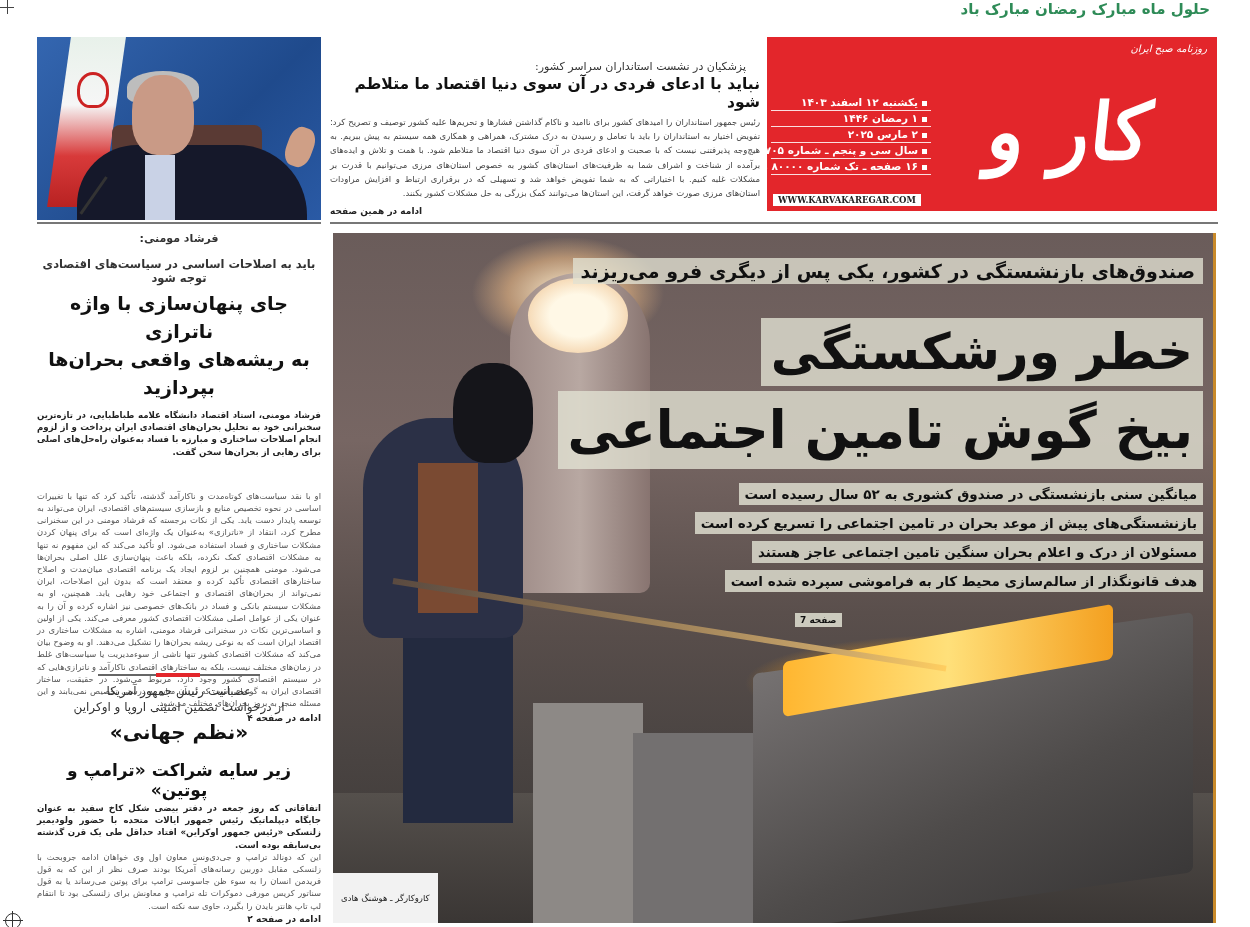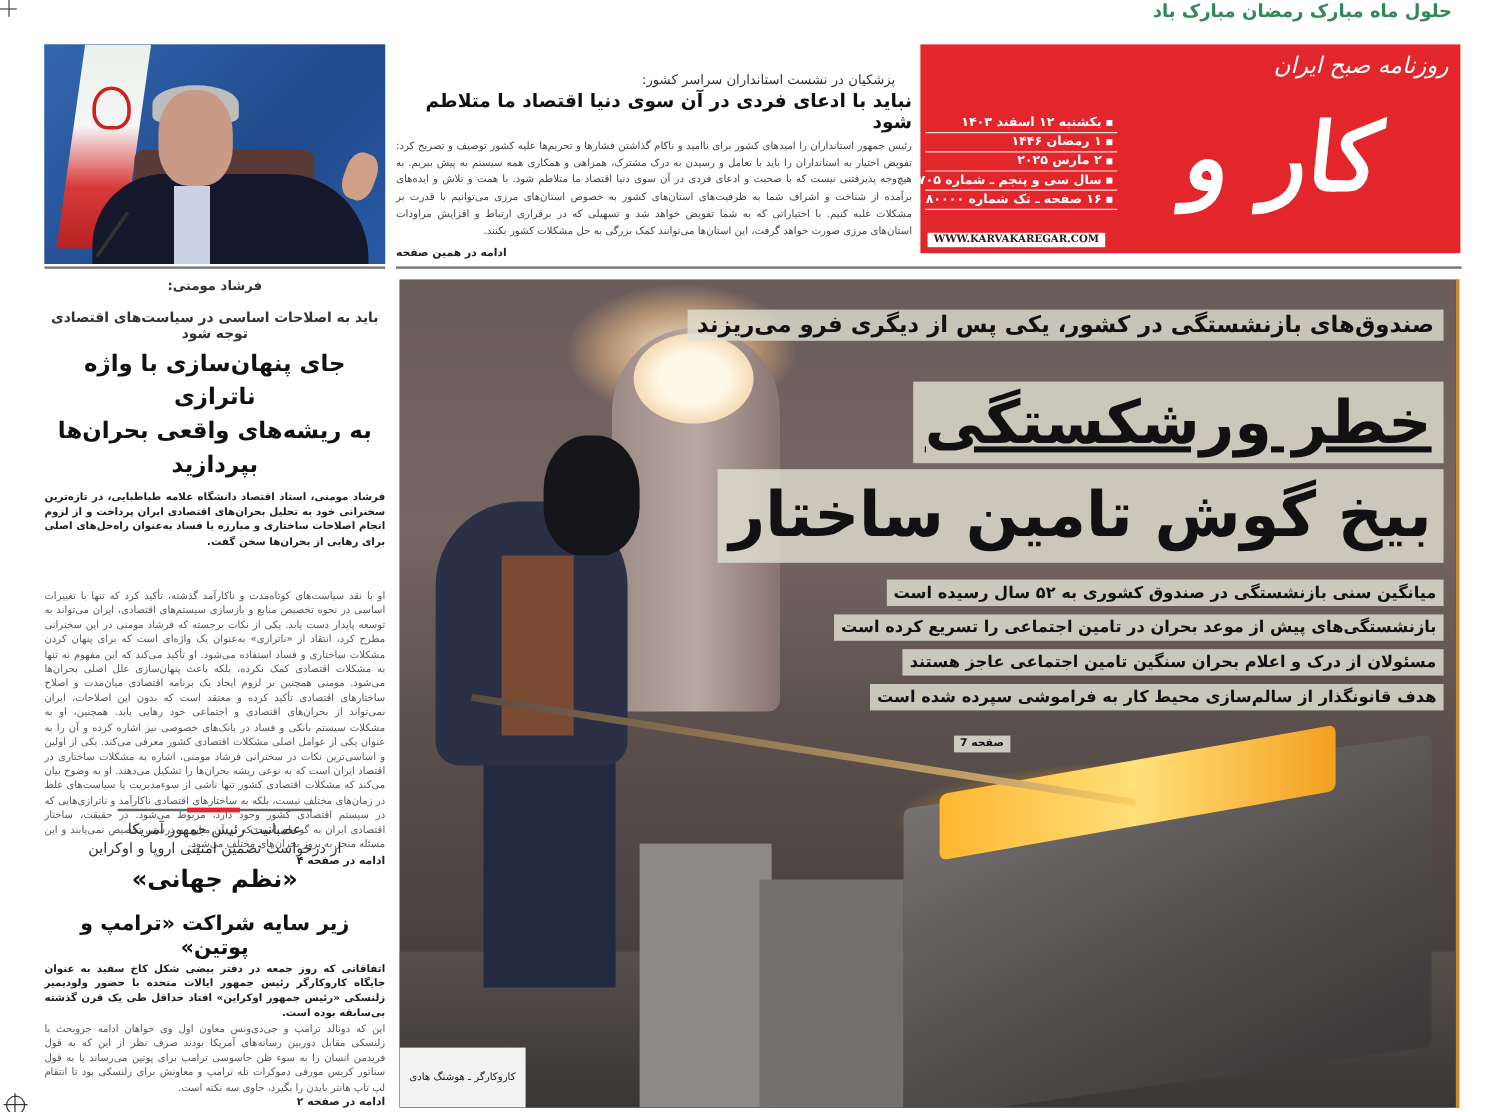--- a/index.html
+++ b/index.html
@@ -16,21 +16,21 @@
     color: #2e8b57; font-weight: bold; font-size: 15px;
   }
 
   
   .masthead {
     position: absolute; left: 767px; top: 37px; width: 450px; height: 174px;
     background: #e3262b; overflow: hidden;
   }
   .masthead .tagline {
     position: absolute; right: 10px; top: 6px; color: #fff; font-family: "DejaVu Serif", serif;
-    font-style: italic; font-size: 19px; direction: rtl;
+    font-style: italic; font-size: 10px; direction: rtl;
   }
   .masthead .logo {
     position: absolute; left: 160px; top: 20px; width: 285px; height: 150px;
     color: #fff; font-family: "DejaVu Serif", serif; font-weight: bold; font-size: 78px;
     direction: rtl; text-align: center; line-height: 150px; letter-spacing: -2px;
     transform: skewX(-6deg);
   }
   .masthead .info {
     position: absolute; left: 4px; top: 58px; width: 160px; direction: rtl;
   }
@@ -102,21 +102,21 @@
   .hero .block2 { position: absolute; left: 300px; top: 500px; width: 120px; height: 190px; background: #737070; }
 
   .hero .watermark { position: absolute; left: 645px; top: -18px; color: #e02a2a; font-size: 17px; opacity: 0.9; }
 
   .hero .overline {
     position: absolute; right: 10px; top: 25px; background: rgba(225,225,210,0.78);
     font-size: 19px; font-weight: bold; color: #111; direction: rtl; padding: 2px 8px; white-space: nowrap;
   }
   .hero .title1 {
     position: absolute; right: 10px; top: 85px; background: rgba(225,225,210,0.8);
-    font-size: 50px; font-weight: bold; color: #111; direction: rtl; padding: 0 10px; line-height: 68px; white-space: nowrap; text-decoration: underline;
+    font-size: 50px; font-weight: bold; color: #111; direction: rtl; padding: 0 10px; line-height: 68px; white-space: nowrap;
   }
   .hero .title2 {
     position: absolute; right: 10px; top: 158px; background: rgba(225,225,210,0.8);
     font-size: 52px; font-weight: bold; color: #111; direction: rtl; padding: 0 10px; line-height: 78px; white-space: nowrap;
   }
   .hero .bullets { position: absolute; right: 10px; top: 250px; direction: rtl; }
   .hero .bullet-line {
     display: block; width: fit-content; margin-left: auto; margin-bottom: 7px;
     background: rgba(225,225,210,0.82); font-size: 13.5px; font-weight: bold; color: #111;
     padding: 3px 6px; white-space: nowrap;
@@ -209,21 +209,21 @@
   <div class="worker-legs"></div>
   <div class="worker-body"></div>
   <div class="worker-shirt"></div>
   <div class="helmet"></div>
   <div class="rod"></div>
 
   <div class="watermark">Pishkhan.com</div>
 
   <div class="overline">صندوق‌های بازنشستگی در کشور، یکی پس از دیگری فرو می‌ریزند</div>
   <div class="title1">خطر ورشکستگی</div>
-  <div class="title2">بیخ گوش تامین ساختار</div>
+  <div class="title2">بیخ گوش تامین اجتماعی</div>
   <div class="bullets">
     <span class="bullet-line">میانگین سنی بازنشستگی در صندوق کشوری به ۵۲ سال رسیده است</span>
     <span class="bullet-line">بازنشستگی‌های پیش از موعد بحران در تامین اجتماعی را تسریع کرده است</span>
     <span class="bullet-line">مسئولان از درک و اعلام بحران سنگین تامین اجتماعی عاجز هستند</span>
     <span class="bullet-line">هدف قانونگذار از سالم‌سازی محیط کار به فراموشی سپرده شده است</span>
   </div>
   <div class="page-ref">صفحه 7</div>
   <div class="credit">کاروکارگر ـ هوشنگ هادی</div>
 </div>
 
@@ -241,18 +241,18 @@
 
 <div class="divider-red">
     <div class="accent"></div>
   </div>
 
 <div class="second-story">
   <div class="kicker1">عصبانیت رئیس جمهور آمریکا</div>
   <div class="kicker2">از درخواست تضمین امنیتی اروپا و اوکراین</div>
   <div class="title-a">«نظم جهانی»</div>
   <div class="title-b">زیر سایه شراکت «ترامپ و پوتین»</div>
-  <div class="lead">اتفاقاتی که روز جمعه در دفتر بیضی شکل کاخ سفید به عنوان جایگاه کاروکارگر رئیس جمهور ایالات متحده با حضور ولودیمیر زلنسکی «رئیس جمهور اوکراین» افتاد حداقل طی یک قرن گذشته بی‌سابقه بوده است.</div>
+  <div class="lead">اتفاقاتی که روز جمعه در دفتر بیضی شکل کاخ سفید به عنوان جایگاه دیپلماتیک رئیس جمهور ایالات متحده با حضور ولودیمیر زلنسکی «رئیس جمهور اوکراین» افتاد حداقل طی یک قرن گذشته بی‌سابقه بوده است.</div>
   <div class="body">این که دونالد ترامپ و جی‌دی‌ونس معاون اول وی خواهان ادامه جروبحث با زلنسکی مقابل دوربین رسانه‌های آمریکا بودند صرف نظر از این که به قول فریدمن انسان را به سوء ظن جاسوسی ترامپ برای پوتین می‌رساند یا به قول سناتور کریس مورفی دموکرات تله ترامپ و معاونش برای زلنسکی بود تا انتقام لپ تاپ هانتر بایدن را بگیرد، حاوی سه نکته است.</div>
   <div class="cont">ادامه در صفحه ۲</div>
 </div>
 
 <div class="registration-mark"></div>
 
 </body></html>

